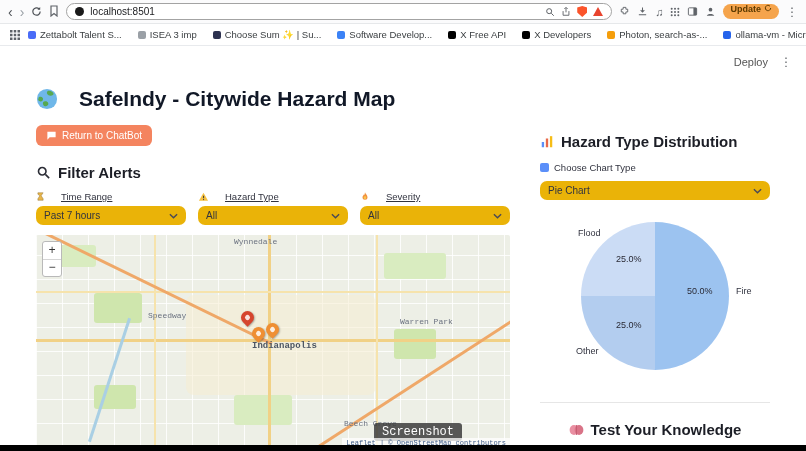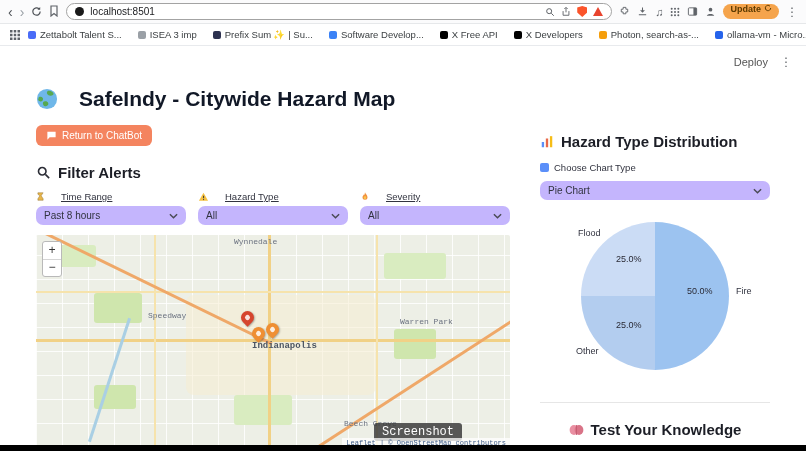--- a/index.html
+++ b/index.html
@@ -61,21 +61,21 @@
     margin-top:14px; border:none; border-radius:6px; color:#fff;
     font-size:10px; padding:5px 10px; display:inline-flex; align-items:center; gap:5px;
     font-family:"Liberation Sans", sans-serif; cursor:pointer;
   }
   h3.section-h { font-size:15px; font-weight:700; display:flex; align-items:center; gap:7px; margin-top:18px; color:#1c1e26; }
 
   .filter-row { display:flex; gap:12px; margin-top:10px; }
   .field { flex:1; }
   .field-label { display:flex; align-items:center; gap:16px; font-size:9.5px; color:#31333f;text-decoration:underline; }
   .select {
-    margin-top:4px; height:19px; background:#c4b5fd; border-radius:7px;
+    margin-top:4px; height:19px; background:#eab308; border-radius:7px;
     display:flex; align-items:center; justify-content:space-between;
     padding:0 8px; font-size:10px; color:#31333f; cursor:pointer;
   }
 
   
   .map {
     position:relative; margin-top:10px; width:474px; height:213px;
     background:#edefe6; overflow:hidden; border-radius:2px;font-family:Liberation Mono, monospace;
   }
   .map-grid {
@@ -236,21 +236,21 @@
       <span>Zettabolt Talent S...</span>
     </span>
   <span class="bm-sep"></span>
   <span class="bm-item">
       <span class="favicon" style="background: rgb(154, 160, 166);"></span>
       <span>ISEA 3 imp</span>
     </span>
   <span class="bm-sep"></span>
   <span class="bm-item">
       <span class="favicon" style="background: rgb(45, 50, 80);"></span>
-      <span>Prefix Sum ✨ | Su...</span>
+      <span>Choose Sum ✨ | Su...</span>
     </span>
   <span class="bm-sep"></span>
   <span class="bm-item">
       <span class="favicon" style="background: rgb(59, 130, 246);"></span>
       <span>Software Develop...</span>
     </span>
   <span class="bm-sep"></span>
   <span class="bm-item">
       <span class="favicon" style="background: rgb(0, 0, 0);"></span>
       <span>X Free API</span>
@@ -313,21 +313,21 @@
 
       <div class="filter-row">
         <div class="field">
           <div class="field-label">
             <svg width="9" height="11" viewBox="0 0 24 24">
                 <path d="M5 2h14l-5.2 8L19 18v4H5v-4l5.2-8L5 6z" fill="#e8b54a" stroke="#8a6d2f" stroke-width="1.2"></path>
               </svg>
             <span>Time Range</span>
           </div>
           <div class="select">
-            <span>Past 8 hours</span>
+            <span>Past 7 hours</span>
             <svg width="9" height="6" viewBox="0 0 10 6">
                 <path d="M1 1l4 4 4-4" stroke="#4a4a55" stroke-width="1.6" fill="none"></path>
               </svg>
           </div>
         </div>
         <div class="field">
           <div class="field-label">
             <svg width="11" height="10" viewBox="0 0 24 24">
                 <path d="M12 2L23 21H1z" fill="#f6c243"></path>
                 <rect x="11" y="9" width="2.4" height="6" fill="#3a3a3a"></rect>

